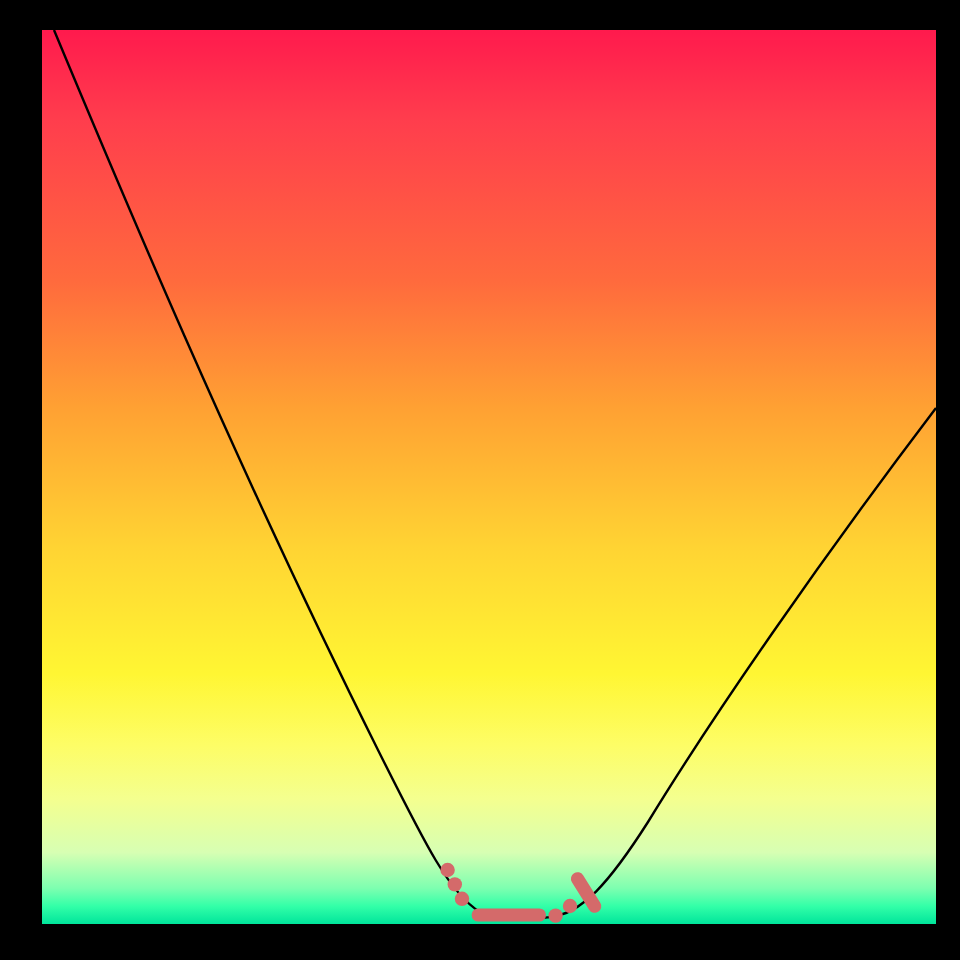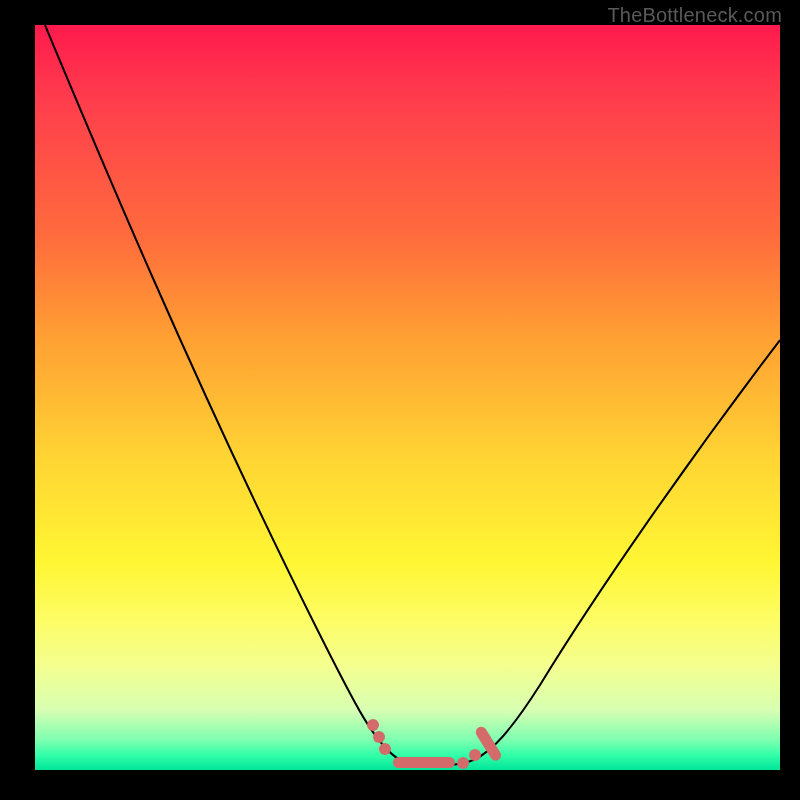--- a/index.html
+++ b/index.html
@@ -61,21 +61,20 @@
     fill: #d46a6a;
   }
   .marker-pill {
     fill: #d46a6a;
   }
 </style>
 </head>
 <body>
 
 <div class="frame">
-  <div class="watermark">TheBottleneck.com</div>
 
   <div class="plot">
     <svg class="curve" viewBox="0 0 745 745" preserveAspectRatio="none">
 
       <path class="curve-path" d="M 10 0
                C 60 120, 160 360, 280 600
                C 320 680, 340 720, 365 735
                C 380 742, 410 742, 430 738
                C 450 733, 470 715, 505 660
                C 560 570, 650 440, 745 315"></path>

